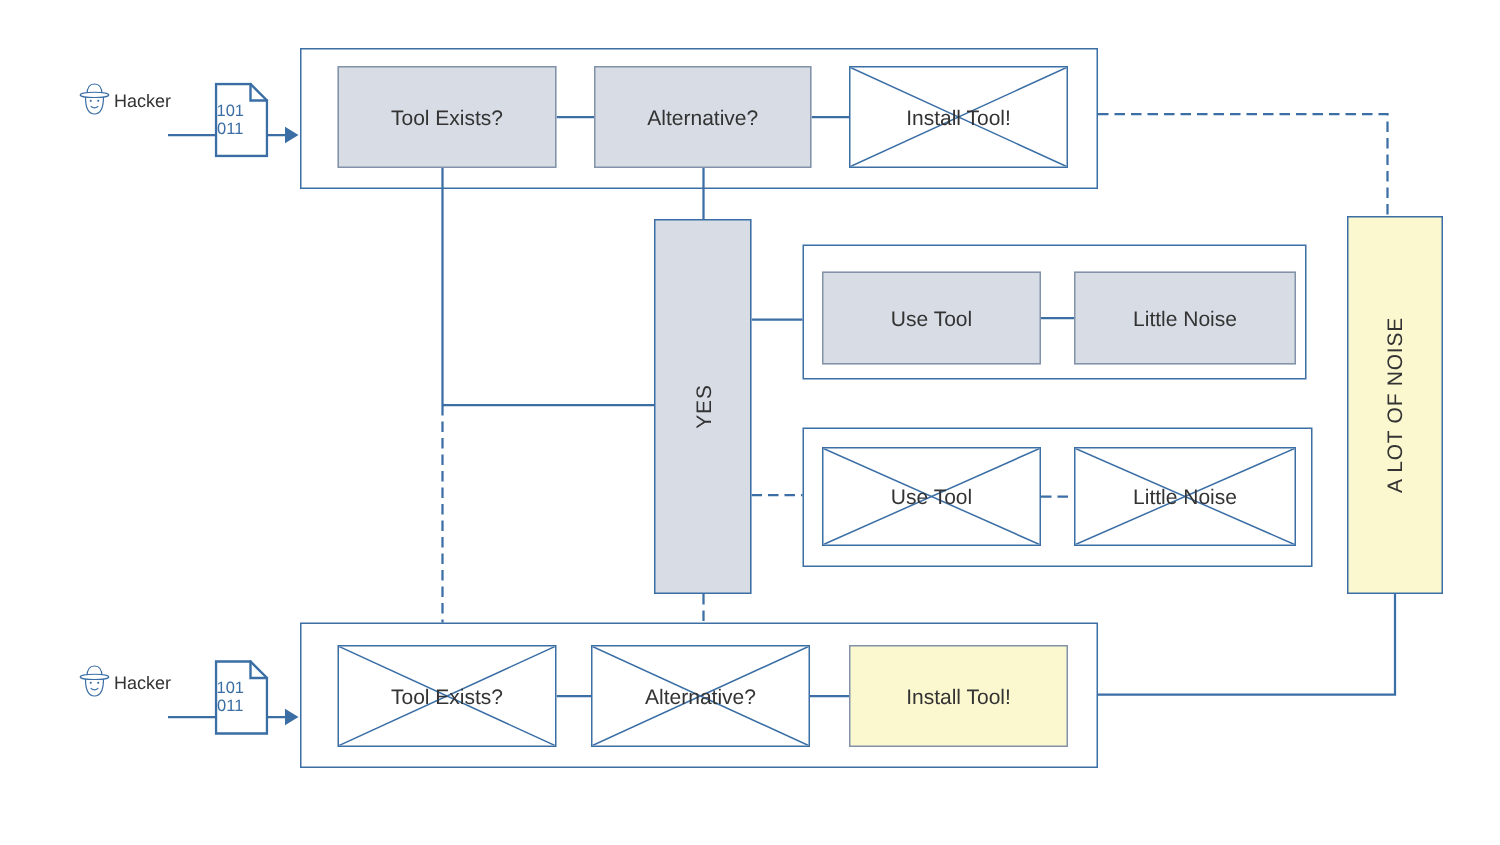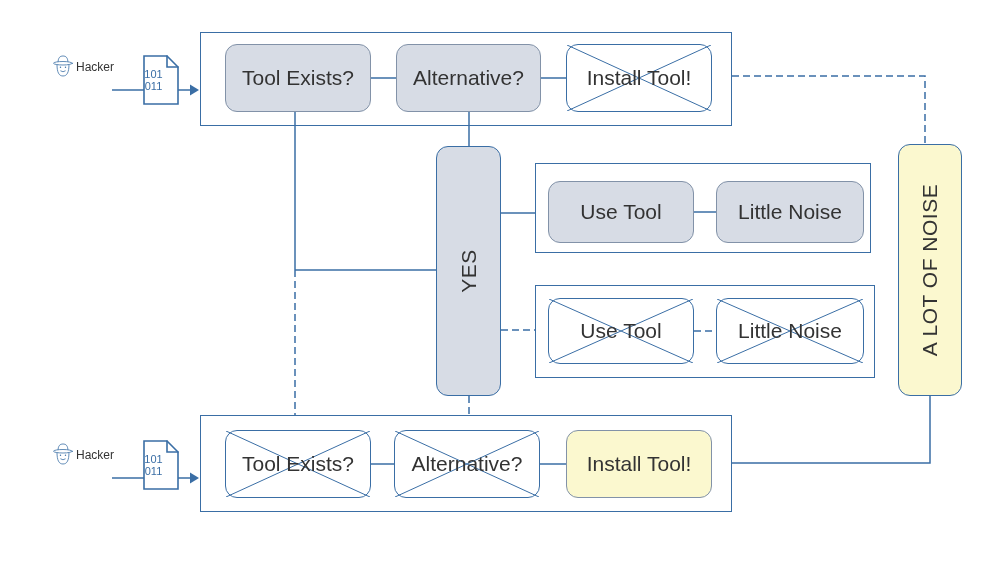--- a/index.html
+++ b/index.html
@@ -13,21 +13,21 @@
   body{background:#ffffff;font-family:"Liberation Sans",sans-serif;}
   .canvas{position:relative;width:1000px;height:563px;background:#ffffff;overflow:hidden;}
   .lines{position:absolute;left:0;top:0;z-index:1;}
   .lines line,.lines polyline{stroke:var(--line);stroke-width:1.5;fill:none;}
   .lines .dashed{stroke-dasharray:7 4;}
   .lines polygon{fill:var(--line);stroke:none;}
 
   .container-rect{position:absolute;border:1.5px solid var(--line);background:transparent;z-index:2;}
 
   .box{position:absolute;z-index:3;display:flex;align-items:center;justify-content:center;
-       font-size:21px;color:var(--text);border-radius:12px;}
+       font-size:14px;color:var(--text);}
   .box .label{position:relative;z-index:2;white-space:nowrap;}
   .filled{background:var(--box-fill);border:1px solid var(--box-border);}
   .crossed{background:#ffffff;border:1px solid var(--line);}
   .yellow{background:var(--yellow-fill);border:1px solid var(--box-border);}
   .cross{position:absolute;left:0;top:0;width:100%;height:100%;z-index:1;}
   .cross line{stroke:var(--line);stroke-width:1;vector-effect:non-scaling-stroke;}
 
   .vbox{z-index:3;}
   .vbox .label{transform:rotate(-90deg);letter-spacing:.5px;}
   .noise-box{background:var(--yellow-fill);border:1.5px solid var(--line);}

